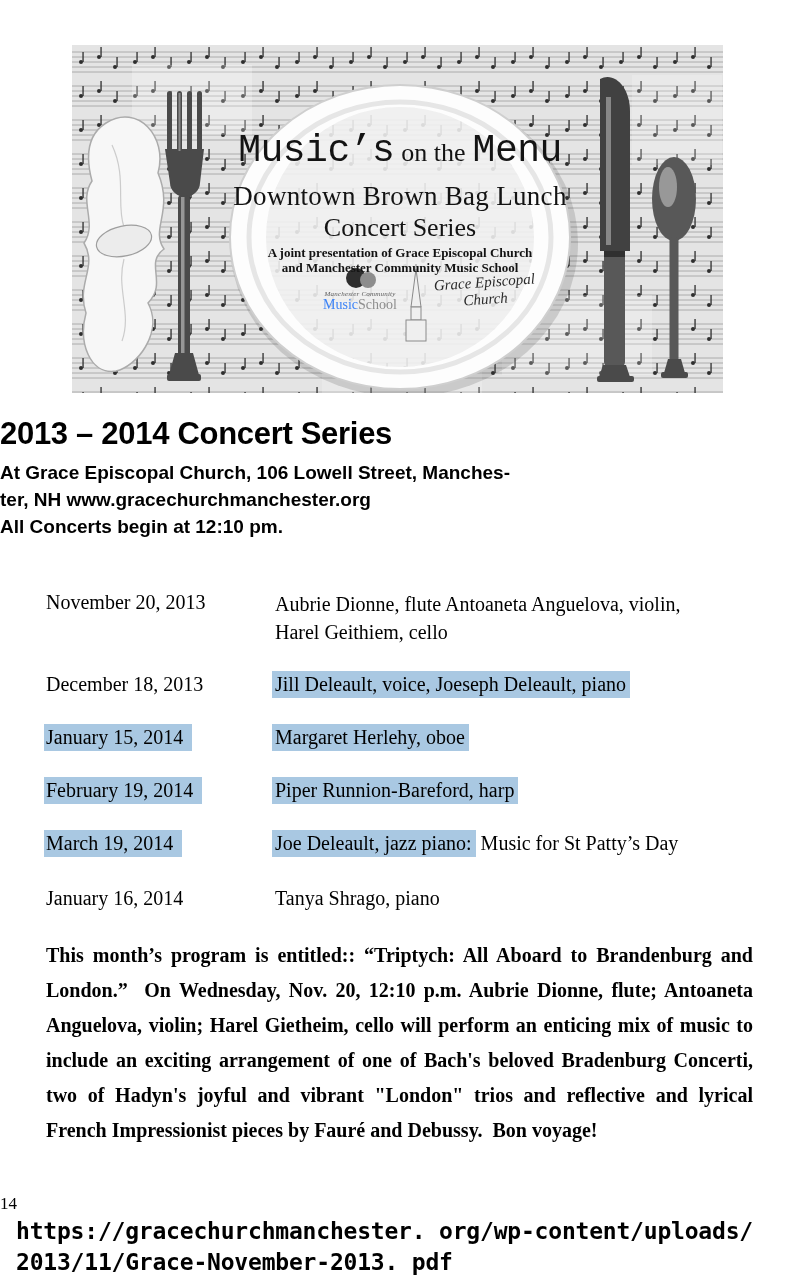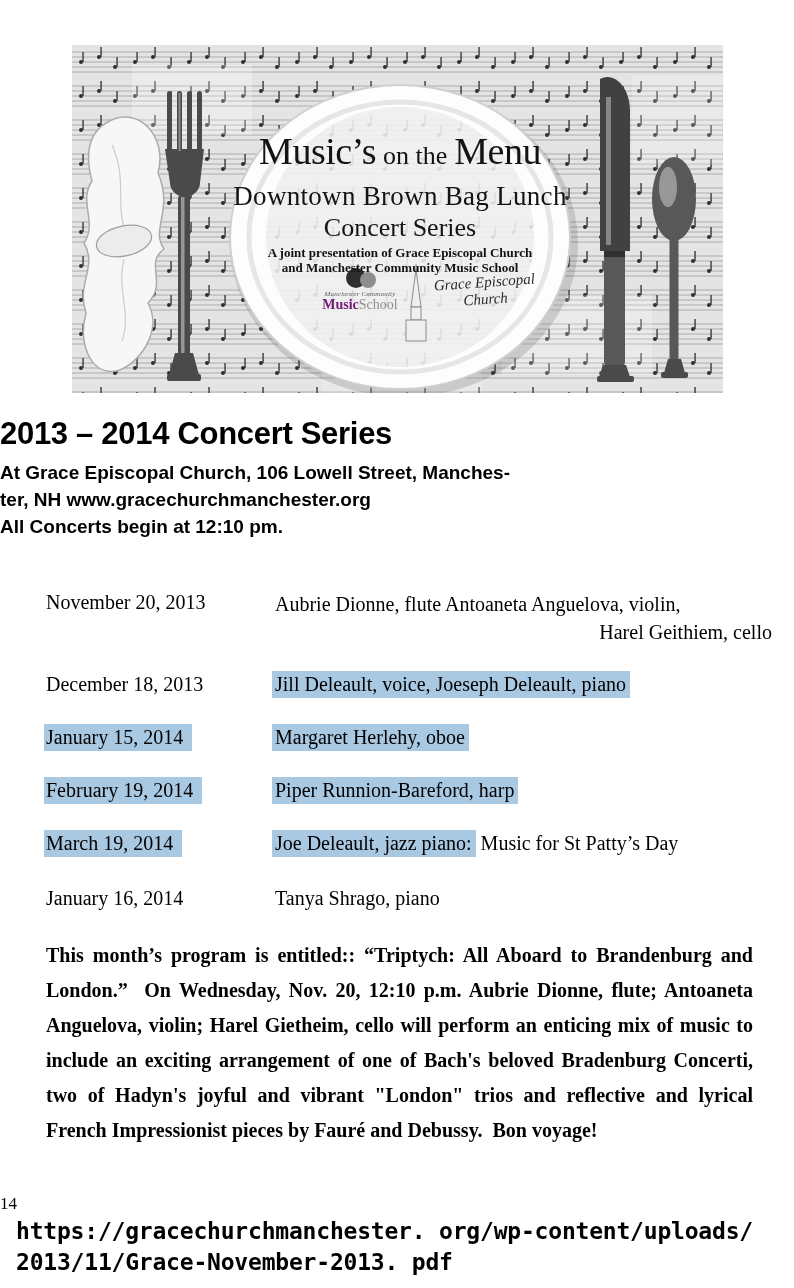--- a/index.html
+++ b/index.html
@@ -5,47 +5,47 @@
   html,body{margin:0;padding:0;background:#ffffff;}
   .page{position:relative;width:794px;height:1288px;background:#ffffff;overflow:hidden;
         font-family:"Liberation Serif",serif;color:#000;}
 
   
   .hero{position:absolute;left:72px;top:45px;width:651px;height:348px;overflow:hidden;}
   .hero svg{position:absolute;left:0;top:0;}
   .pline{position:absolute;left:128px;width:400px;text-align:center;color:#131313;
          font-family:"Liberation Serif",serif;white-space:nowrap;}
   .pl1{top:84px;}
-  .pl1 .big{font-size:38px;letter-spacing:-0.5px;}
+  .pl1 .big{font-size:38px;letter-spacing:-0.5px;font-family:Liberation Mono, monospace;}
   .pl1 .small{font-size:26px;margin:0 7px;}
   .pl2{top:136px;font-size:27px;letter-spacing:0.3px;}
   .pl3{top:168px;font-size:26px;}
   .pl4{top:200px;font-size:13px;font-weight:bold;}
   .pl5{top:215px;font-size:13px;font-weight:bold;}
   .logo-mcms{position:absolute;left:232px;top:246px;width:112px;text-align:center;line-height:1.05;}
   .mcms-top{font-size:7px;font-style:italic;color:#5a5a5a;letter-spacing:0.2px;}
   .mcms-main{font-size:14px;}
-  .mcms-main .m1{font-weight:bold;color:#701a75;}
+  .mcms-main .m1{font-weight:normal;color:#3b82f6;}
   .mcms-main .m2{color:#8e8e8e;}
   .logo-grace{position:absolute;left:352px;top:229px;width:122px;text-align:center;
               font-style:italic;font-size:15px;line-height:17px;color:#2a2a2a;transform:rotate(-4deg);}
 
   
   .title-block{position:absolute;top:417px;left:0;width:728px;text-align:left;
                font-family:"Liberation Sans",sans-serif;font-weight:bold;}
   .main-title{font-size:31px;line-height:34px;letter-spacing:-0.3px;}
   .sub{font-size:19px;line-height:27px;}
   .sub-first{margin-top:8px;}
 
   
   .row{position:absolute;left:46px;width:726px;font-size:20px;line-height:24px;white-space:nowrap;}
   .r1{top:590px;}.r2{top:672px;}.r3{top:725px;}.r4{top:778px;}.r5{top:831px;}.r6{top:886px;}
   .date{display:inline-block;width:229px;vertical-align:top;}
   .perf-block{display:inline-block;width:497px;vertical-align:top;white-space:normal;line-height:28px;}
-  .perf-line2{text-align:right;}
+  .perf-line2{text-align:left;}
   .hl{background:var(--hl-color,#a9c8e2);}
   .date-text.hl{padding:2px 9px 3px 2px;margin-left:-2px;}
   .perf-text.hl{padding:2px 4px 3px 3px;margin-left:-3px;text-align:right;}
 
   
   .program{position:absolute;left:46px;top:938px;width:707px;
            font-weight:bold;font-size:20px;line-height:35px;text-align:justify;white-space:pre-wrap;}
 
   
   .pagenum{position:absolute;top:1194px;left:0;width:794px;text-align:left;font-size:17px;}

